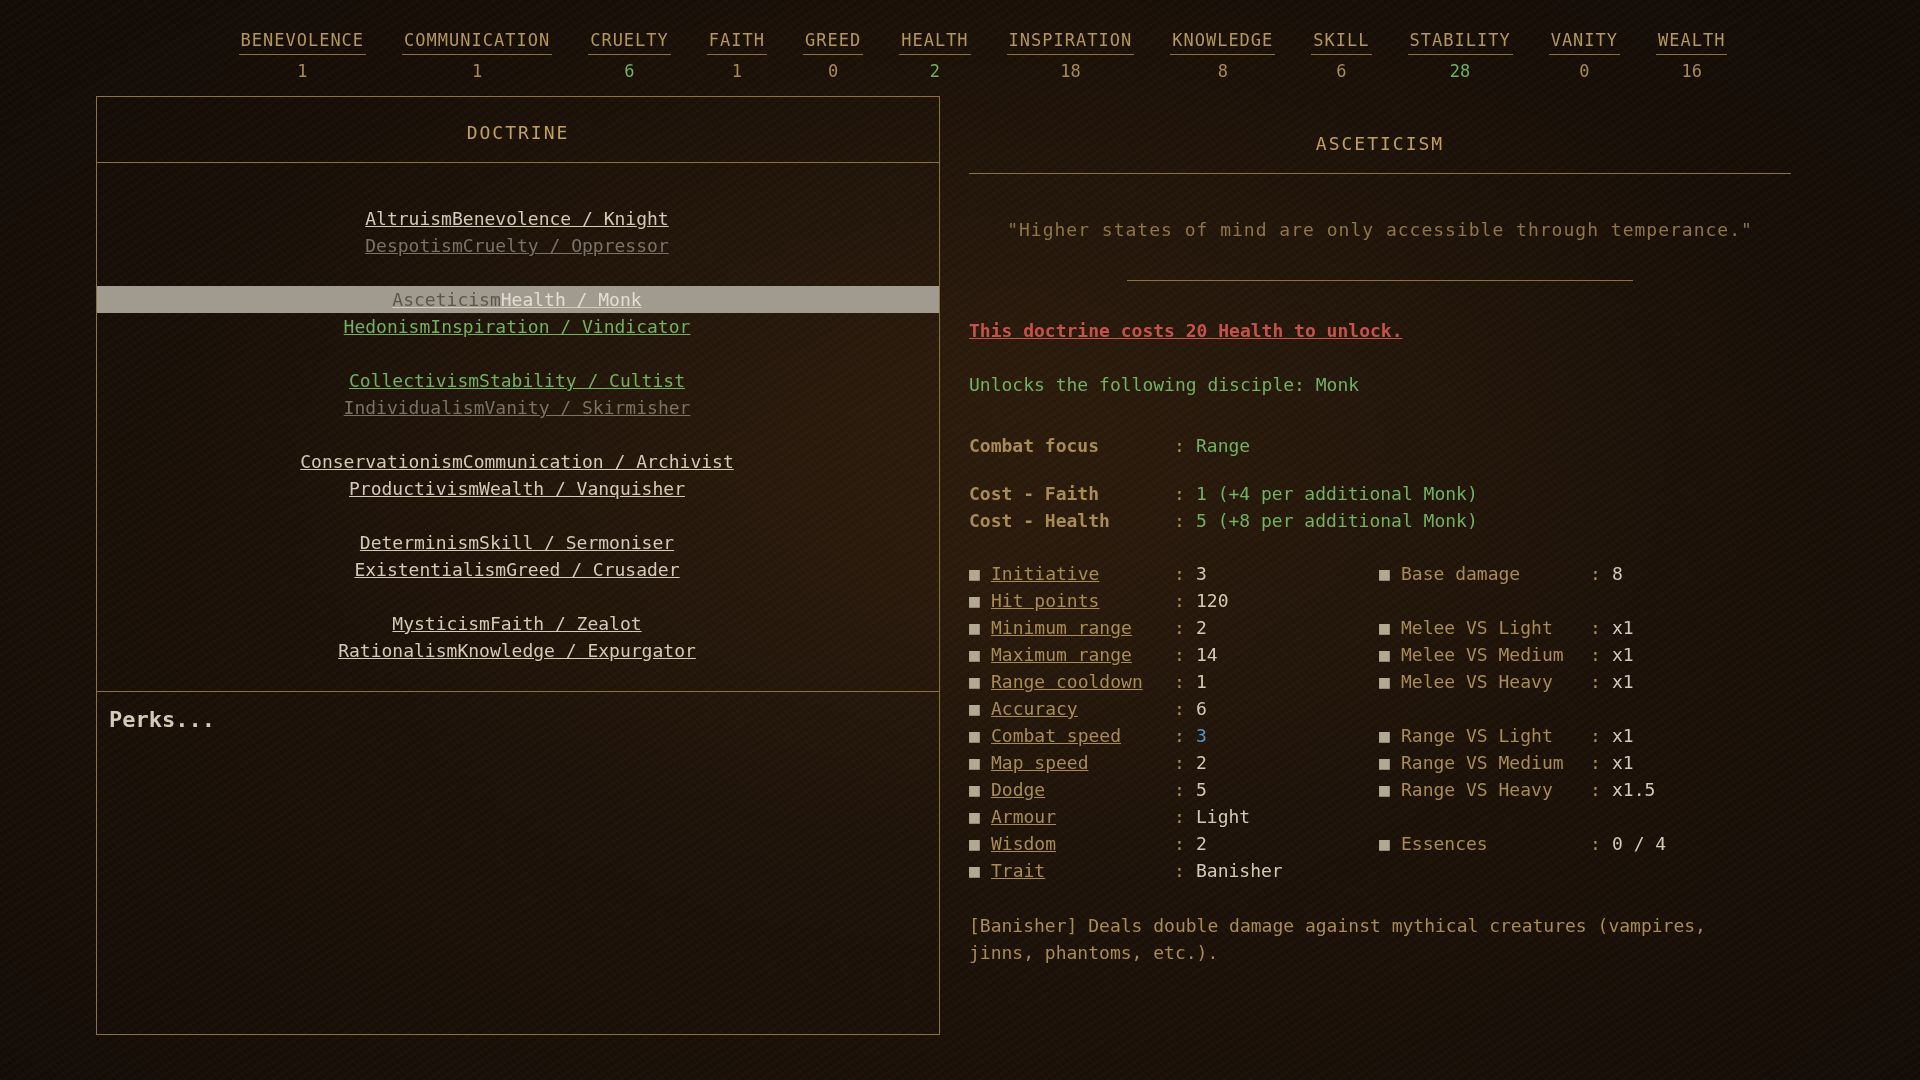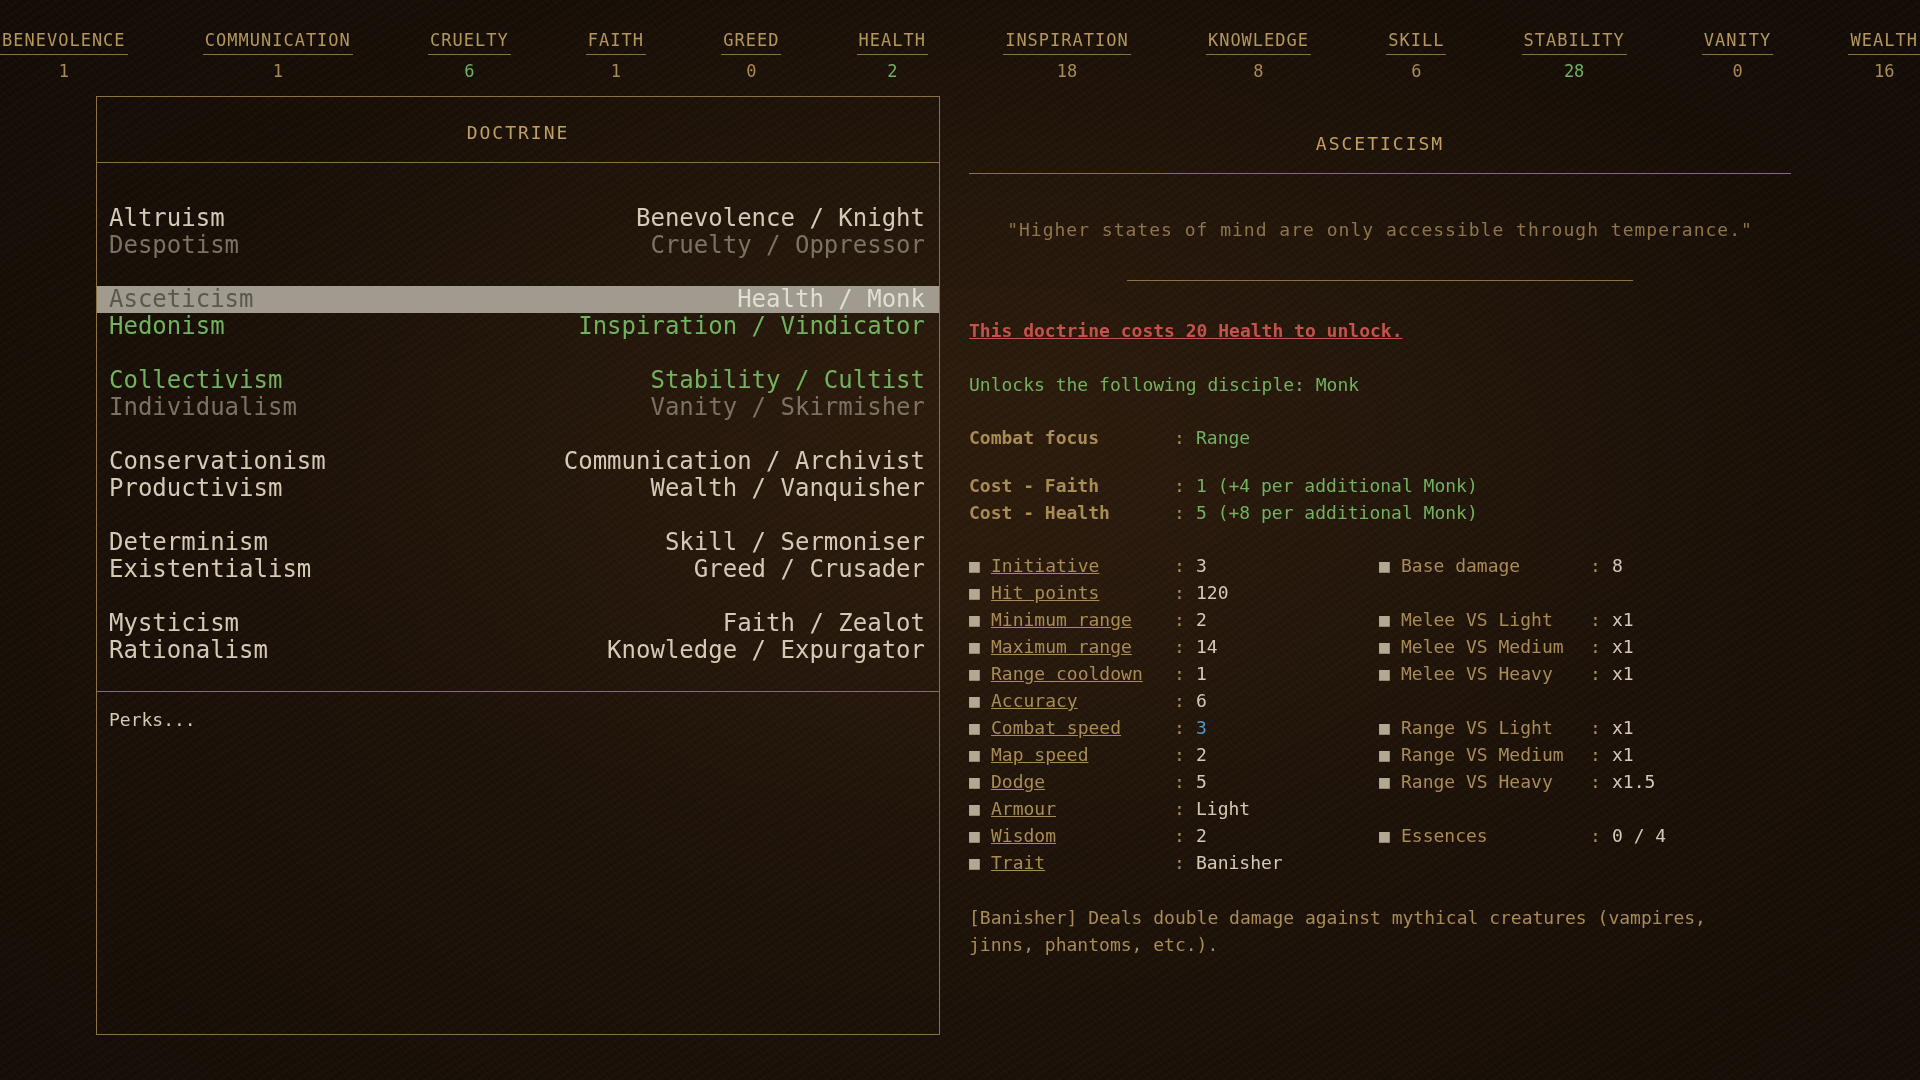--- a/index.html
+++ b/index.html
@@ -33,21 +33,21 @@
   body::before{
     content:"";position:absolute;inset:0;pointer-events:none;
     background:
       repeating-linear-gradient(47deg, rgba(255,235,200,0.012) 0 2px, rgba(0,0,0,0.015) 2px 5px),
       repeating-linear-gradient(-33deg, rgba(255,235,200,0.010) 0 3px, rgba(0,0,0,0.012) 3px 7px);
   }
 
   
   .stats-bar{
     position:absolute;top:30px;left:0;width:100%;
-    display:flex;justify-content:space-between;gap:36px;
+    display:flex;justify-content:center;gap:36px;padding-left:46px;
   }
   .stat-item{display:flex;flex-direction:column;align-items:center;}
   .stat-label{
     font-size:17px;letter-spacing:1px;color:var(--label);
     border-bottom:1px solid var(--border);padding:0 2px 4px;
   }
   .stat-value{margin-top:6px;font-size:17px;}
 
   
   .panel-title{
@@ -61,47 +61,47 @@
     border:1px solid var(--border);
   }
   .panel-details{
     position:absolute;left:969px;top:108px;width:822px;
   }
 
   
   .doctrine-list{padding-top:42px;}
   .doctrine-group{margin-bottom:27px;}
   .doctrine-row{
-    height:27px;line-height:27px;font-size:24px;
-    display:flex;justify-content:space-between;
-    padding:0 14px 0 12px;cursor:default;
+    height:27px;line-height:27px;font-size:18px;
+    display:flex;justify-content:center;
+    padding:0 14px 0 12px;cursor:default;text-decoration:underline;
   }
   .menu-row{
-    height:27px;line-height:27px;font-size:18px;
-    padding:0 14px 0 12px;cursor:default;
+    height:27px;line-height:27px;font-size:22px;
+    padding:0 14px 0 12px;cursor:default;font-weight:bold;
   }
   .list-divider{border-top:1px solid var(--border);margin:12px 0 14px 0;}
 
   [data-style="green"]{color:var(--green);}
   [data-style="bright"]{color:var(--bright);}
   [data-style="dim"]{color:var(--dim);}
   [data-style="tan"]{color:var(--tan);}
   [data-style="blue"]{color:var(--blue);}
   .doctrine-row[data-style="selected"]{background:var(--sel-bg);}
   .doctrine-row[data-style="selected"] .d-name{color:var(--sel-name);}
   .doctrine-row[data-style="selected"] .d-req{color:var(--sel-req);}
 
   
   .quote{margin-top:42px;height:27px;line-height:27px;text-align:center;
          font-size:18px;color:var(--quote);letter-spacing:1px;}
   .quote-divider{width:506px;margin:37px auto 0;border-top:1px solid var(--border);}
   .unlock-cost{margin-top:36px;height:27px;line-height:27px;font-size:18px;color:var(--red);font-weight:bold;text-decoration:underline;}
   .unlock-disciple{margin-top:27px;height:27px;line-height:27px;font-size:18px;color:var(--green);}
   .kv-row{height:27px;line-height:27px;font-size:18px;display:flex;}
-  .combat-focus{margin-top:26px;}
+  .combat-focus{margin-top:34px;}
   .costs{margin-top:21px;}
   .kv-label{width:205px;color:var(--tan);font-weight:bold;}
   .kv-sep{width:22px;color:var(--tan);}
   .kv-value{color:var(--green);}
 
   .stats-cols{margin-top:26px;display:flex;}
   .col-left{width:410px;}
   .col-right{flex:1;}
   .stat-row{height:27px;line-height:27px;font-size:18px;display:flex;}
   .stat-spacer{height:27px;}

